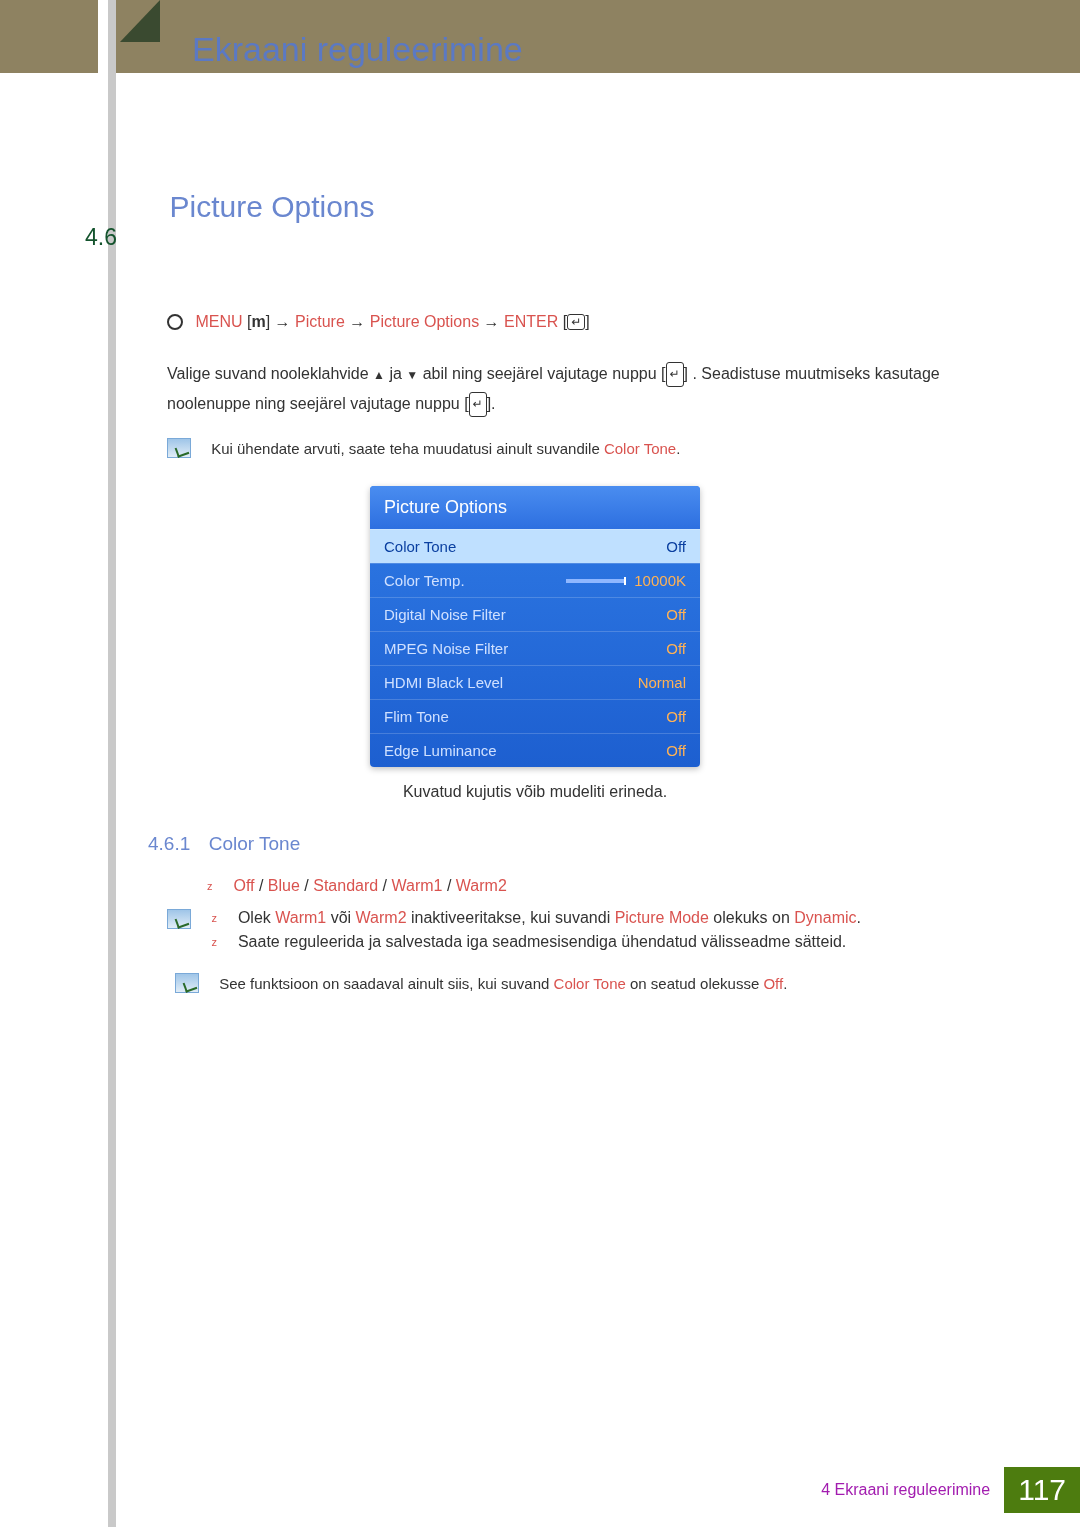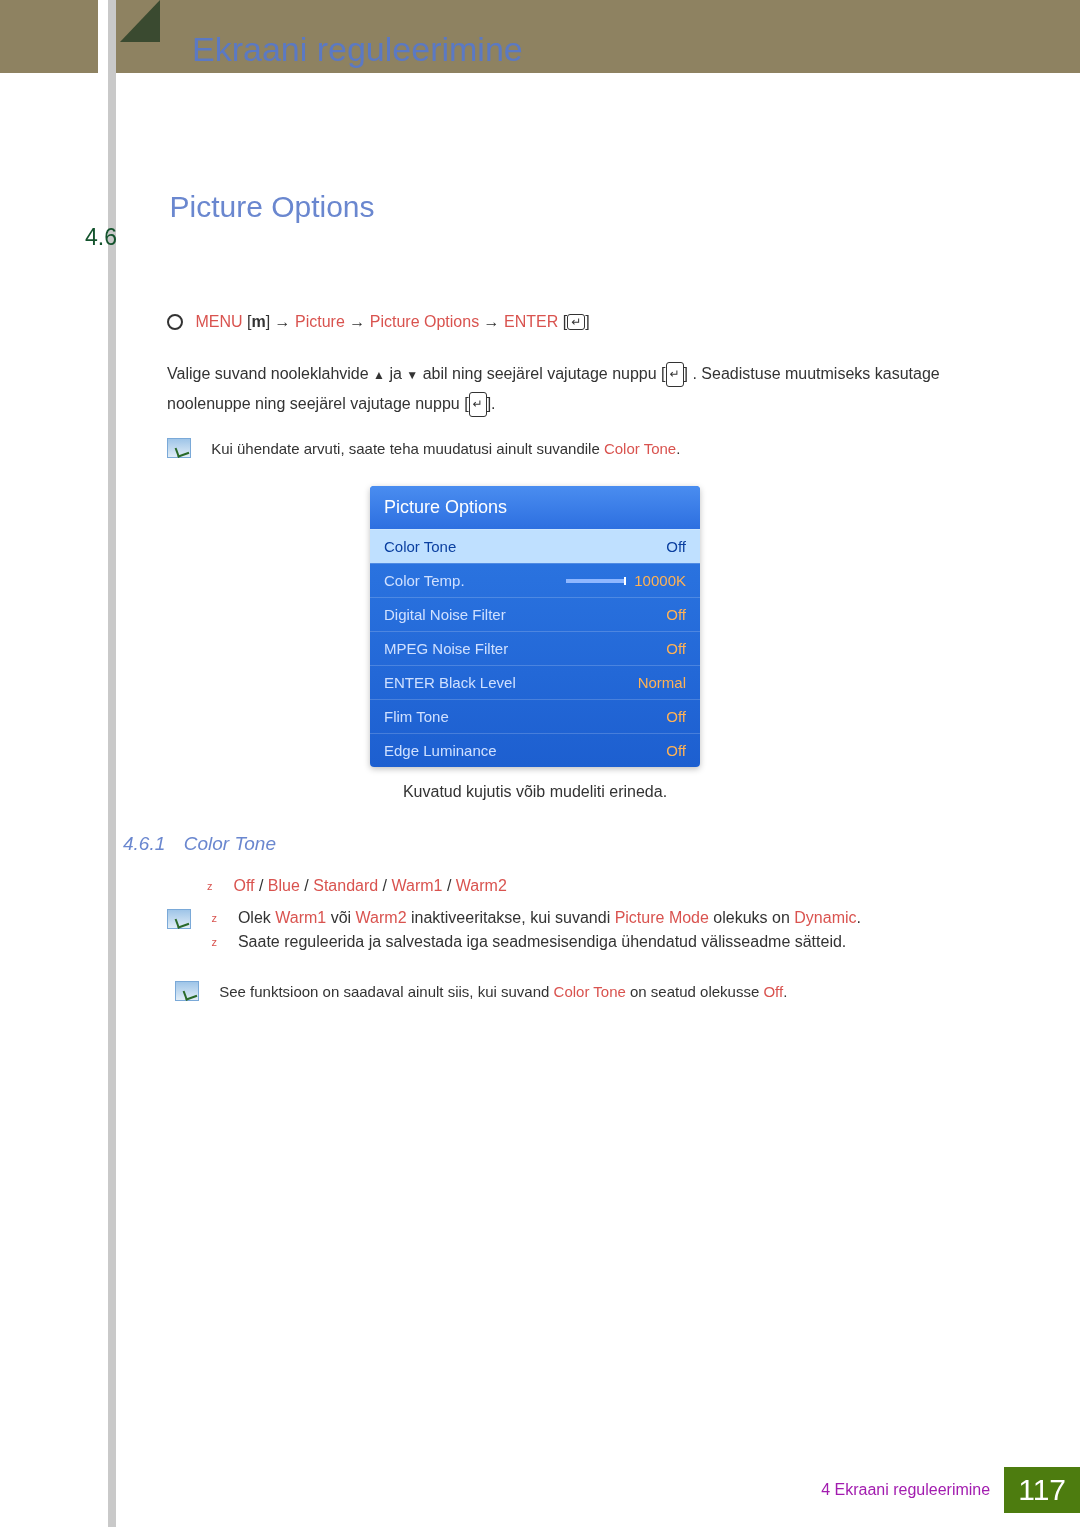--- a/index.html
+++ b/index.html
@@ -170,22 +170,21 @@
     position: absolute; right: 0; top: -2px;
     width: 2px; height: 8px; background: #fff;
   }
   .caption {
     text-align: center;
     margin-top: 16px;
     font-size: 16px;
   }
   .subsec {
     margin-top: 32px;
-    margin-left: 38px;
-    font-style: italic;
+    margin-left: 63px;
   }
   .subsec-num { color: #6a87cf; font-size: 19px; margin-right: 14px; }
   .subsec-title { color: #6a87cf; font-size: 19px; }
   .bullet-list {
     margin-left: 122px;
     margin-top: 22px;
     font-size: 16px;
   }
   .bullet-z {
     color: #d9534f;
@@ -286,21 +285,21 @@
     </div>
     <div class="osd-row">
       <span>Digital Noise Filter</span>
       <span class="val">Off</span>
     </div>
     <div class="osd-row">
       <span>MPEG Noise Filter</span>
       <span class="val">Off</span>
     </div>
     <div class="osd-row">
-      <span>ENTER Black Level</span>
+      <span>HDMI Black Level</span>
       <span class="val">Normal</span>
     </div>
     <div class="osd-row">
       <span>Flim Tone</span>
       <span class="val">Off</span>
     </div>
     <div class="osd-row">
       <span>Edge Luminance</span>
       <span class="val">Off</span>
     </div>
@@ -332,21 +331,21 @@
       </div>
       <div style="margin-top:6px;">
         <span class="bullet-z">z</span>
         <span>Saate reguleerida ja salvestada iga seadmesisendiga ühendatud välisseadme sätteid.</span>
       </div>
     </span>
   </div>
 
 
 
-  <div class="note-row" style="margin-top:30px;padding-left:8px;">
+  <div class="note-row" style="margin-top:22px;padding-left:8px;">
     <span class="note-icon"></span>
     <span>See funktsioon on saadaval ainult siis, kui suvand</span>
     <span class="red">Color Tone</span><span> on seatud olekusse </span><span class="red">Off</span><span>.</span>
   </div>
 
 </div>
 
 <div class="footer">
   <span class="footer-chapter">4 Ekraani reguleerimine</span>
   <span class="page-box">117</span>

